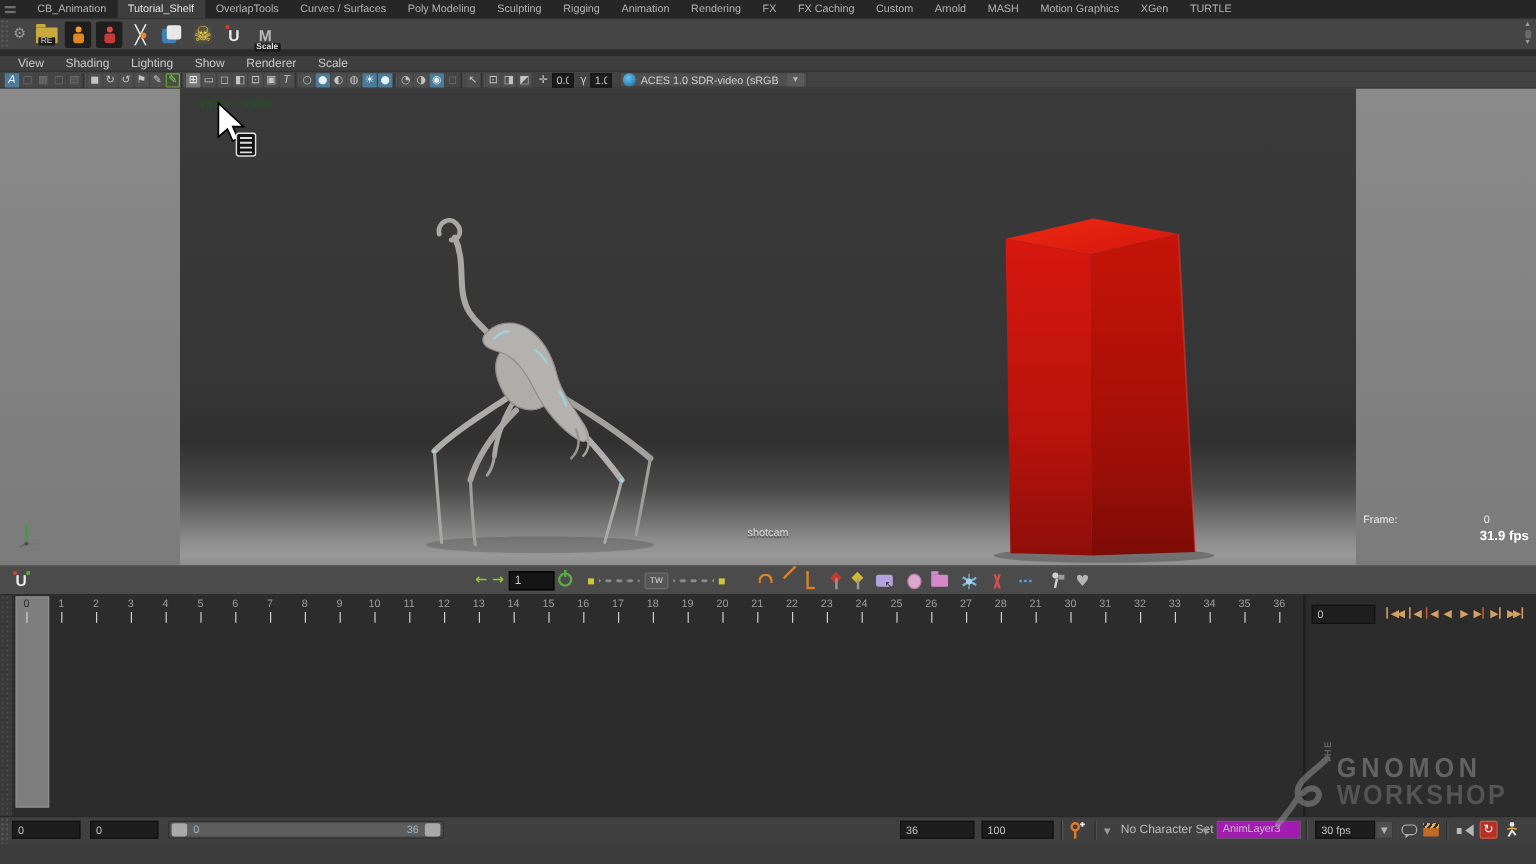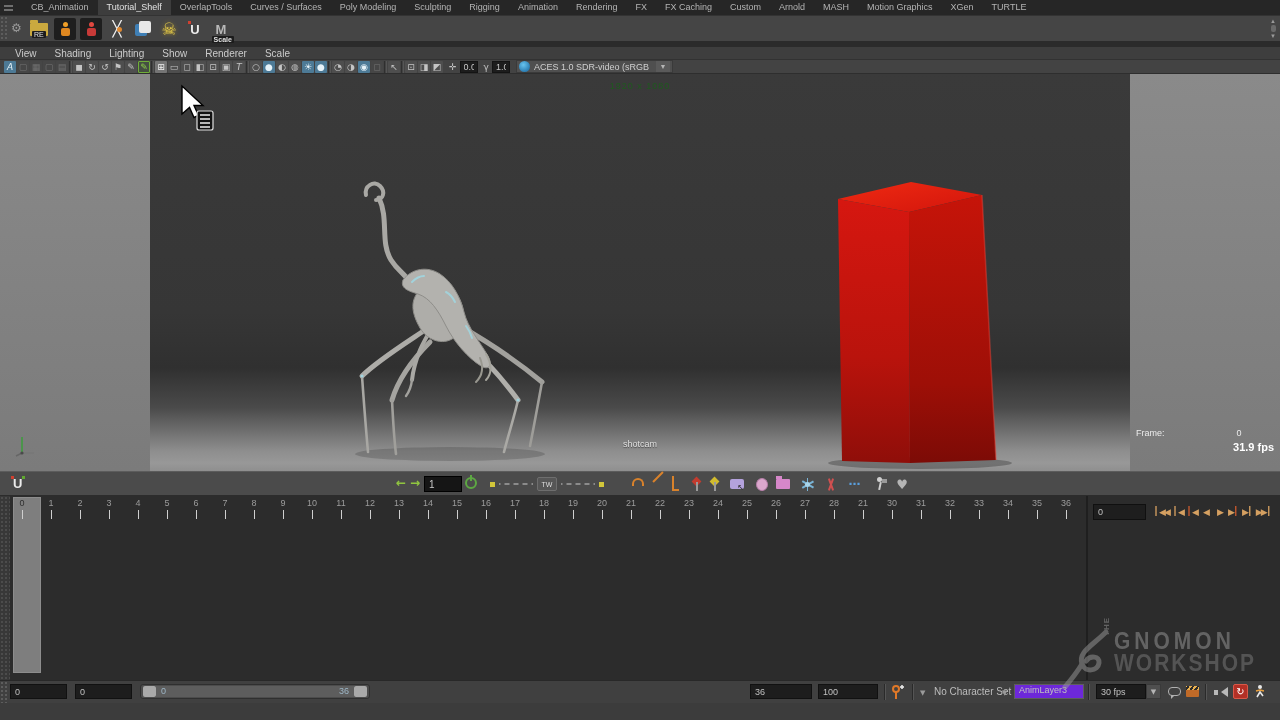--- a/index.html
+++ b/index.html
@@ -81,21 +81,21 @@
   .csarrow { width:14px; text-align:center; font-size:7px; color:#b5b5b5; background:#5a5a5a; height:11px; line-height:11px; }
 
   
   .viewport { position:relative; height:397px; background:#7f7f7f; }
   .strip { position:absolute; top:0; bottom:0; background:linear-gradient(180deg,#8a8a8a 0%,#7b7b7b 100%); }
   .strip.left { left:0; width:150px; }
   .strip.right { right:0; width:150px; }
   .camera-view { position:absolute; left:150px; top:0; width:980px; height:397px;
        background:linear-gradient(180deg,#3a3a3a 0%,#363636 60%,#303030 74%,#4a4a4a 84%,#8e8e8e 95%,#989898 98%,#8f8f8f 100%); }
   .scene { position:absolute; inset:0; }
-  .res-text { position:absolute; top:7px; left:0; right:0; text-align:center; font-size:9px; color:#1e5a1e; letter-spacing:1px; }
+  .res-text { position:absolute; top:7px; left:16px; right:0; font-size:9px; color:#1e5a1e; letter-spacing:1px; }
   .cam-label { position:absolute; bottom:22px; left:0; right:0; text-align:center; font-size:9px; color:#e0e0e0; text-shadow:0 1px 1px rgba(0,0,0,.5); }
   .hud { position:absolute; right:6px; bottom:18px; width:138px; font-size:9px; color:#ececec; }
   .hud .row1 { display:flex; }
   .hud .fval { margin-left:72px; }
   .hud .fps { text-align:right; font-size:11px; font-weight:bold; color:#ffffff; margin-top:3px; }
   .axis-gizmo { position:absolute; left:14px; bottom:14px; }
 
   
   .playrow { position:relative; height:25px; background:#4b4b4b; border-top:1px solid #5c5c5c; border-bottom:1px solid #2c2c2c; }
   .u-logo { position:absolute; left:13px; top:4px; font-size:13px; font-weight:bold; color:#ececec; }
@@ -175,21 +175,21 @@
   input.b-field { position:absolute; top:3px; height:15px; background:#1d1d1d; border:1px solid #111; color:#c0c0c0;
                   font-size:9px; padding:0 4px; font-family:"Liberation Sans",sans-serif; }
   .rangeslider { position:absolute; left:140px; top:3px; width:230px; height:15px; background:#4c4c4c; border:1px solid #2f2f2f; border-radius:3px; }
   .range-bar-inner { position:absolute; left:15px; right:15px; top:1px; bottom:1px; background:#5d5d5d; }
   .rhandle { position:absolute; top:1px; width:13px; height:11px; background:#a9a9a9; border-radius:2px; }
   .rhandle.l { left:2px; } .rhandle.r { right:2px; }
   .rlabel { position:absolute; top:1px; font-size:9px; color:#9db6c6; }
   .rlabel.l { left:20px; } .rlabel.r { right:20px; }
   .dd-arrow { position:absolute; top:8px; font-size:7px; color:#9a9a9a; font-family:"DejaVu Sans",sans-serif; }
   .b-label { position:absolute; top:5px; font-size:10px; color:#bcbcbc; white-space:nowrap; }
-  .anim-layer { position:absolute; left:1014px; top:3px; width:70px; height:15px; background:#6d28d9; border:1px solid #5e5e5e;
+  .anim-layer { position:absolute; left:1014px; top:3px; width:70px; height:15px; background:#a21caf; border:1px solid #5e5e5e;
                 color:#c0c0c0; font-size:9px; padding:0 4px; font-family:"Liberation Sans",sans-serif; }
   .fps-field { position:absolute; left:1096px; top:3px; width:50px; height:15px; background:#1d1d1d; border:1px solid #111;
                color:#c0c0c0; font-size:9px; line-height:14px; padding:0 4px; }
   .fps-arrow { position:absolute; left:1146px; top:3px; width:15px; height:15px; background:#4f4f4f; border:1px solid #3a3a3a;
                font-size:7px; color:#b5b5b5; text-align:center; line-height:14px; font-family:"DejaVu Sans",sans-serif; }
   .bubble { position:absolute; left:1168px; top:6px; width:13px; height:9px; border:1.5px solid #b0b0b0; border-radius:4px; }
   .bubble:after { content:""; position:absolute; left:2px; bottom:-4px; width:4px; height:4px; background:#b0b0b0;
                   clip-path:polygon(0 0, 100% 0, 0 100%); }
   .clapper { position:absolute; left:1186px; top:5px; width:13px; height:11px; background:#c06a28; border-radius:1px; }
   .clapper:before { content:""; position:absolute; top:0; left:0; right:0; height:4px;

